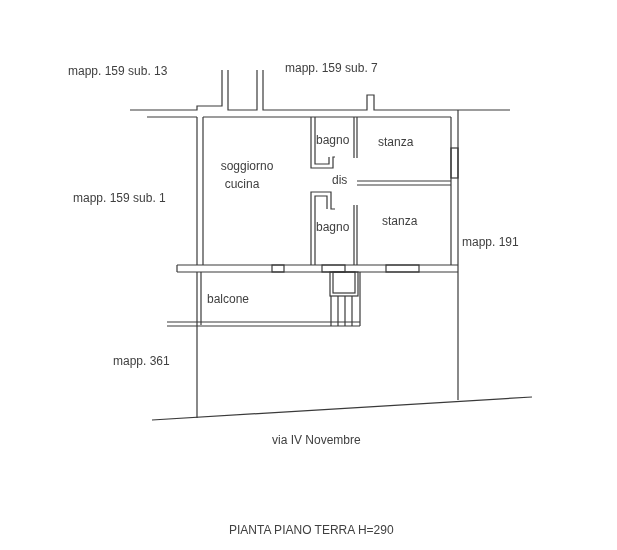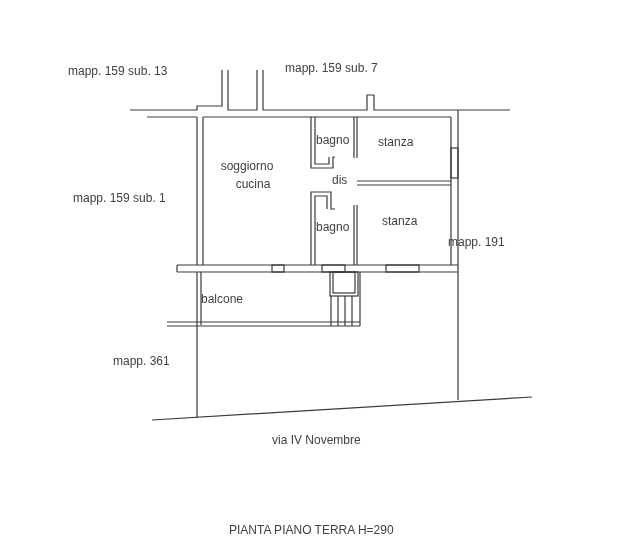--- a/index.html
+++ b/index.html
@@ -59,26 +59,26 @@
   <line class="ln" x1="345" y1="296" x2="345" y2="326"></line>
   <line class="ln" x1="352" y1="296" x2="352" y2="326"></line>
   <line class="ln" x1="360" y1="272" x2="360" y2="326"></line>
 
   <line class="ln" x1="152" y1="420" x2="532" y2="397"></line>
 </svg>
 
 <div class="lbl" style="left:68px;top:64px">mapp. 159 sub. 13</div>
 <div class="lbl" style="left:285px;top:61px">mapp. 159 sub. 7</div>
 <div class="lbl" style="left:73px;top:191px">mapp. 159 sub. 1</div>
-<div class="lbl" style="left:448px;top:235px">mapp. 191</div>
+<div class="lbl" style="left:462px;top:235px">mapp. 191</div>
 <div class="lbl" style="left:113px;top:354px">mapp. 361</div>
 
 <div class="lbl room" style="left:217px;top:159px;width:60px">soggiorno</div>
-<div class="lbl room" style="left:223px;top:177px;width:60px">cucina</div>
+<div class="lbl room" style="left:212px;top:177px;width:60px">cucina</div>
 <div class="lbl" style="left:316px;top:133px">bagno</div>
 <div class="lbl" style="left:378px;top:135px">stanza</div>
 <div class="lbl" style="left:332px;top:173px">dis</div>
 <div class="lbl" style="left:316px;top:220px">bagno</div>
 <div class="lbl" style="left:382px;top:214px">stanza</div>
-<div class="lbl" style="left:201px;top:292px">balcone</div>
+<div class="lbl" style="left:207px;top:292px">balcone</div>
 
 <div class="lbl" style="left:272px;top:433px">via IV Novembre</div>
 <div class="lbl" style="left:229px;top:523px">PIANTA PIANO TERRA H=290</div>
 
 </body></html>

